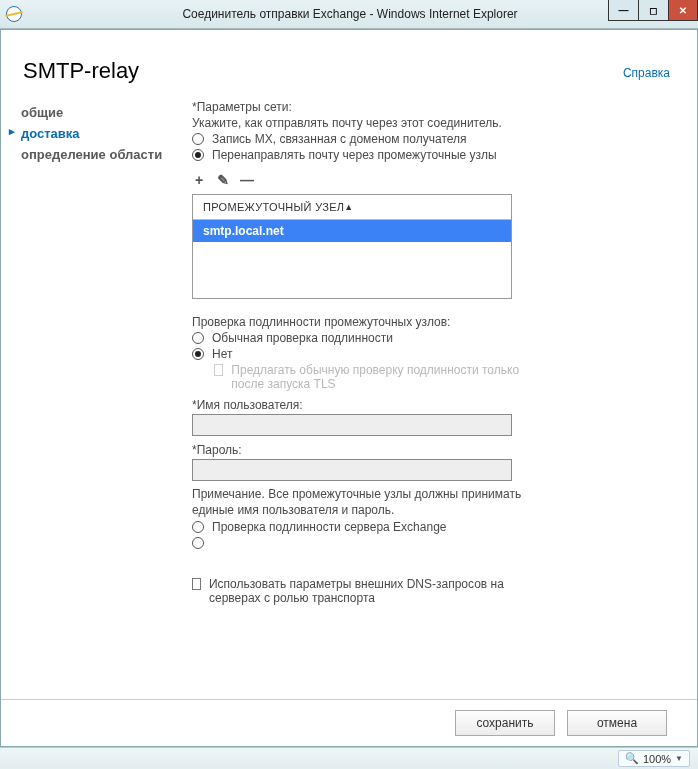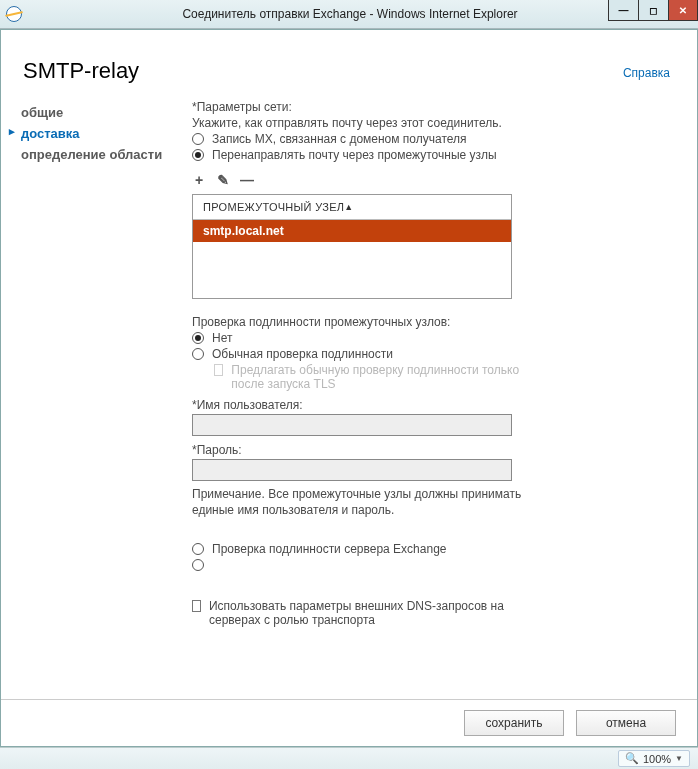--- a/index.html
+++ b/index.html
@@ -116,38 +116,38 @@
     width:320px;
   }
   .list-header {
     display:flex; justify-content:flex-start; align-items:center;
     padding:6px 10px; font-size:11px; letter-spacing:.3px; color:#333;
     border-bottom:1px solid #bbb; cursor:pointer;
   }
   .sort-arrow { font-size:9px; color:#333; }
   .list-body { height:78px; background:#fff; }
   .list-item {
-    background:#c2410c; color:#fff; font-weight:bold;
+    background:#3b82f6; color:#fff; font-weight:bold;
     padding:4px 10px; font-size:12px;
   }
   .auth-block { margin-top:16px; width: 330px; }
   .indent { margin-left:22px; }
   .disabled { color:#b8b8b8; }
   .disabled .checkbox { border-color:#cfcfcf; }
   .field-label { margin-top:7px; display:block; }
   .text-input {
     width:320px; height:22px; margin-top:2px;
     border:1px solid #888; background:#eee;
     padding:2px 4px; font-family:inherit; font-size:12px;
   }
   .note { margin-top:5px; width:330px; line-height:1.35; }
   .dns-block { margin-top:28px; width: 340px; }
   .footer {
     border-top:1px solid #ccc;
-    padding:10px 21px; display:flex; justify-content:flex-end; gap:12px;
+    padding:10px 30px; display:flex; justify-content:flex-end; gap:12px;
   }
   .btn {
     min-width:100px; height:26px; border:1px solid #aaa;
     background:linear-gradient(#fdfdfd,#ececec);
     font-size:12px; color:#333; cursor:pointer;
     padding:0 16px;
   }
   .statusbar {
     position:absolute; bottom:0; left:0; right:0; height:22px;
     border-top:1px solid #bcc; background:linear-gradient(#eef5f7,#e2edef);
@@ -212,45 +212,45 @@
         </div>
         <div class="list-body">
           <div class="list-item">smtp.local.net</div>
         </div>
       </div>
 
       <div class="auth-block">
         <div>Проверка подлинности промежуточных узлов:</div>
 
         <label class="radio-row">
+          <span class="radio"></span>
+          <span>Обычная проверка подлинности</span>
+        </label>
+
+        <label class="radio-row">
           <span class="radio checked"></span>
           <span>Нет</span>
-        </label>
-
-        <label class="radio-row">
-          <span class="radio"></span>
-          <span>Обычная проверка подлинности</span>
         </label>
 
         <div class="indent disabled">
           <label class="check-row">
             <span class="checkbox"></span>
             <span>Предлагать обычную проверку подлинности только после запуска TLS</span>
           </label>
         </div>
 
         <span class="field-label">*Имя пользователя:</span>
         <input class="text-input" type="text" disabled="" value="" style="">
 
         <span class="field-label">*Пароль:</span>
         <input class="text-input" type="password" disabled="" value="" style="">
 
         <div class="note">Примечание. Все промежуточные узлы должны принимать единые имя пользователя и пароль.</div>
 
-        <label class="radio-row" style="margin-top:24px">
+        <label class="radio-row" style="margin-top:2px">
           <span class="radio"></span>
           <span>Проверка подлинности сервера Exchange</span>
         </label>
         <label class="radio-row">
           <span class="radio"></span>
         </label>
       </div>
 
       <div class="dns-block">
         <label class="check-row">

